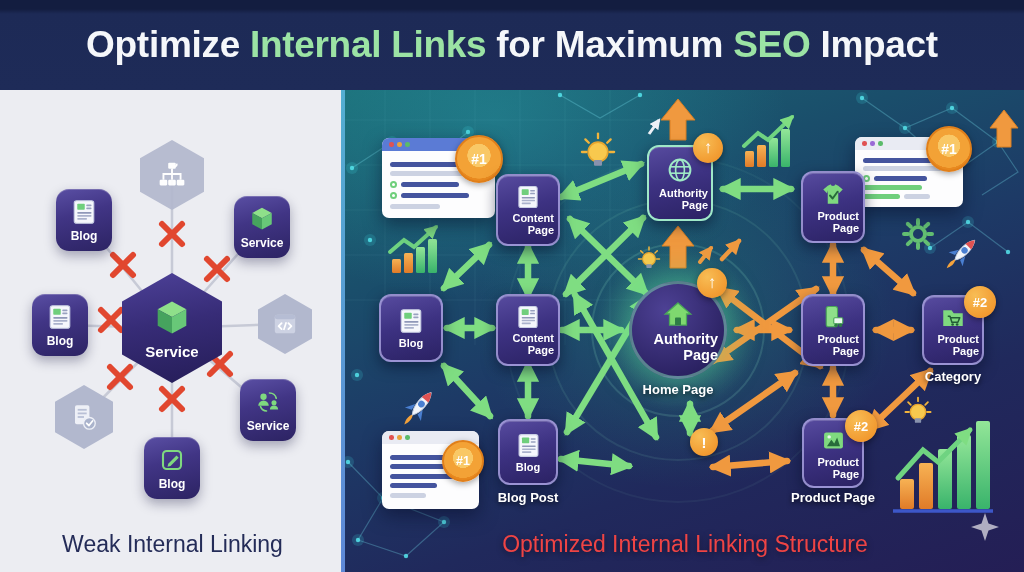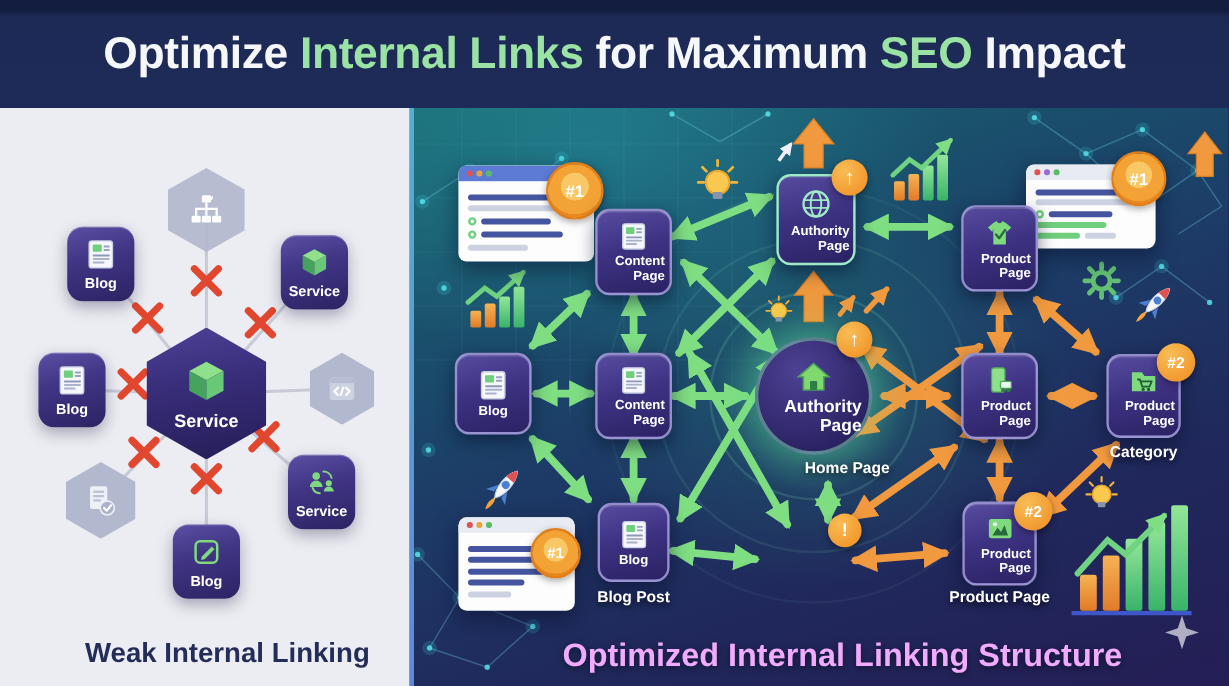--- a/index.html
+++ b/index.html
@@ -64,23 +64,23 @@
   .serp .bar.blue{background:#5b7bd5;}
   .serp .dot{width:4.5px;height:4.5px;border-radius:50%;}
   .serp .rows{padding:6px 8px 4px 8px;}
   .srow{display:flex;align-items:center;gap:4px;margin:4.5px 0;}
   .sbar{height:5px;border-radius:3px;}
   .sbar.navy{background:#44549e;}
   .sbar.gray{background:#ccd2e2;}
   .sbar.green{background:#6fcf7c;}
   .bullet{width:7px;height:7px;border-radius:50%;border:2px solid #6fcf7c;background:#fff;flex:none;box-sizing:border-box;}
   
-  .caption{position:absolute;font-weight:bold;text-align:center;padding-left:17px;}
+  .caption{position:absolute;font-weight:normal;text-align:center;}
   #cap-left{left:0;width:345px;top:531px;color:#242c58;font-size:23px;}
-  #cap-right{left:360px;width:650px;top:531px;color:#f0abfc;font-size:27px;text-shadow:0 2px 6px rgba(0,0,0,.5);text-align:center;}
+  #cap-right{left:360px;width:650px;top:531px;color:#ef4444;font-size:23px;text-shadow:0 2px 6px rgba(0,0,0,.5);text-align:center;}
 </style>
 </head>
 <body>
 
 <svg width="0" height="0" style="position:absolute" aria-hidden="true">
 <defs>
   <symbol id="s-doc" viewBox="0 0 40 40">
     <rect x="7" y="5" width="26" height="30" rx="3" fill="#f5f7fc" stroke="#c9cfe4" stroke-width="1.5"></rect>
     <rect x="11" y="9" width="10" height="8" rx="1" fill="#6fcf7c"></rect>
     <rect x="23" y="10" width="7" height="2.2" rx="1" fill="#99a2c0"></rect>
@@ -610,21 +610,21 @@
     <span class="rlabel" style="width:52px">Content Page</span>
   </div>
 
   <div id="circle-node">
     <svg class="ic" width="34" height="34" viewBox="0 0 40 40">
         <use href="#s-house"></use>
       </svg>
     <span class="rlabel" style="width:80px">Authority Page</span>
   </div>
   <div class="obadge" style="left:697px;top:268px;width:30px;height:30px;font-size:17px">↑</div>
-  <div class="sublabel" style="left:656px;top:382px;width:100px">Home Page</div>
+  <div class="sublabel" style="left:628px;top:382px;width:100px">Home Page</div>
 
   <div class="rnode" style="left:801px;top:294px;width:64px;height:72px">
     <svg class="ic" width="30" height="30" viewBox="0 0 40 40">
         <use href="#s-phone"></use>
       </svg>
     <span class="rlabel" style="width:52px">Product Page</span>
   </div>
 
   <div class="rnode" style="left:922px;top:295px;width:62px;height:70px">
     <svg class="ic" width="30" height="30" viewBox="0 0 40 40">

